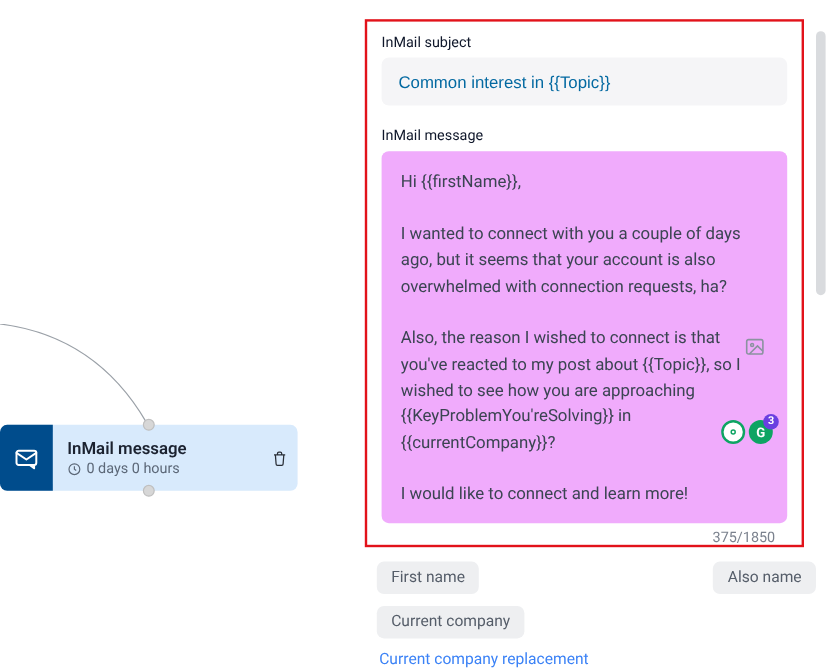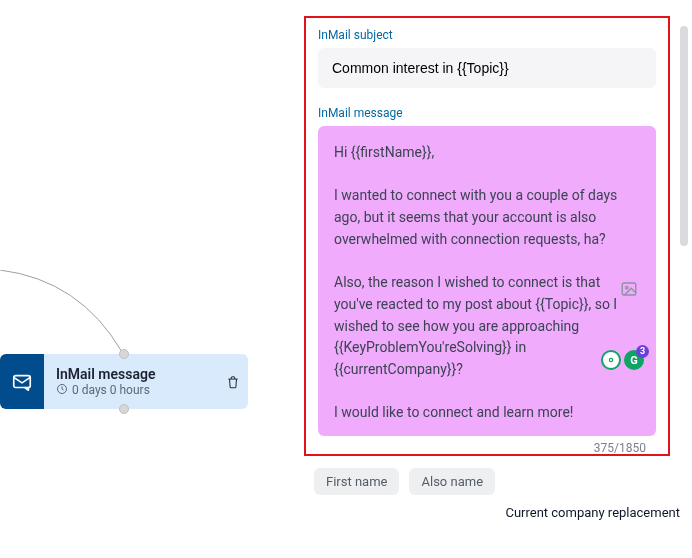--- a/index.html
+++ b/index.html
@@ -54,21 +54,21 @@
   }
   .node-title {
     font-size: 14px;
     font-weight: 600;
     color: #1b2230;
   }
   .node-sub {
     font-size: 12px;
     color: #5c6878;
     display: flex;
-    align-items: flex-start;
+    align-items: flex-end;
     gap: 4px;
     margin-top: 1px;
   }
   .node-delete {
     position: absolute;
     right: 6px;
     top: 50%;
     transform: translateY(-50%);
     width: 18px; height: 18px;
     display: flex;
@@ -95,32 +95,32 @@
     top: 16px;
     right: 22px;
     width: 366px;
     height: 440px;
     border: 2px solid #e2121a;
     padding: 10px 12px 8px 12px;
     background: #fff;
   }
   .label {
     font-size: 12px;
-    color: #0369a1;
+    color: #0f172a;
     margin-bottom: 6px;
   }
   .subject-input {
     width: 100%;
     height: 40px;
     border: none;
     background: #f5f5f7;
     border-radius: 6px;
     padding: 0 14px;
     font-size: 14px;
-    color: #000000;
+    color: #0369a1;
     outline: none;
   }
   .section-gap { margin-top: 18px; }
   .message-box {
     width: 100%;
     height: 310px;
     background: #f0abfc;
     border-radius: 6px;
     padding: 16px 16px 8px 16px;
     position: relative;
@@ -182,34 +182,33 @@
     color: #7b828e;
   }
 
   
   .chips {
     position: absolute;
     top: 468px;
     left: 314px;
     width: 366px;
   }
-  .chip-row { display: flex; gap: 10px; margin-bottom: 10px; }
+  .chip-row { display: flex; gap: 10px; margin-bottom: 10px; justify-content: space-between; }
   .chip {
     background: #eeeff1;
     color: #555d69;
     font-size: 13px;
     padding: 6px 12px;
     border-radius: 6px;
     cursor: pointer;
   }
   .chip-muted {
     font-size: 13px;
-    color: #0f172a;
+    color: #3b82f6;
     padding-left: 2px;
-    text-align: right;
   }
 
   .scrollbar {
     position: absolute;
     right: 4px;
     top: 26px;
     width: 8px;
     height: 220px;
     background: #d9dbde;
     border-radius: 4px;
@@ -288,16 +287,19 @@
     </div>
   </div>
   <div class="counter">375/1850</div>
 </div>
 
 <div class="chips">
   <div class="chip-row">
     <div class="chip">First name</div>
     <div class="chip">Also name</div>
   </div>
+  <div class="chip-row">
+    <div class="chip">Current company</div>
+  </div>
   <div class="chip-muted">Current company replacement</div>
 </div>
 
 <div class="scrollbar"></div>
 
 </body></html>

